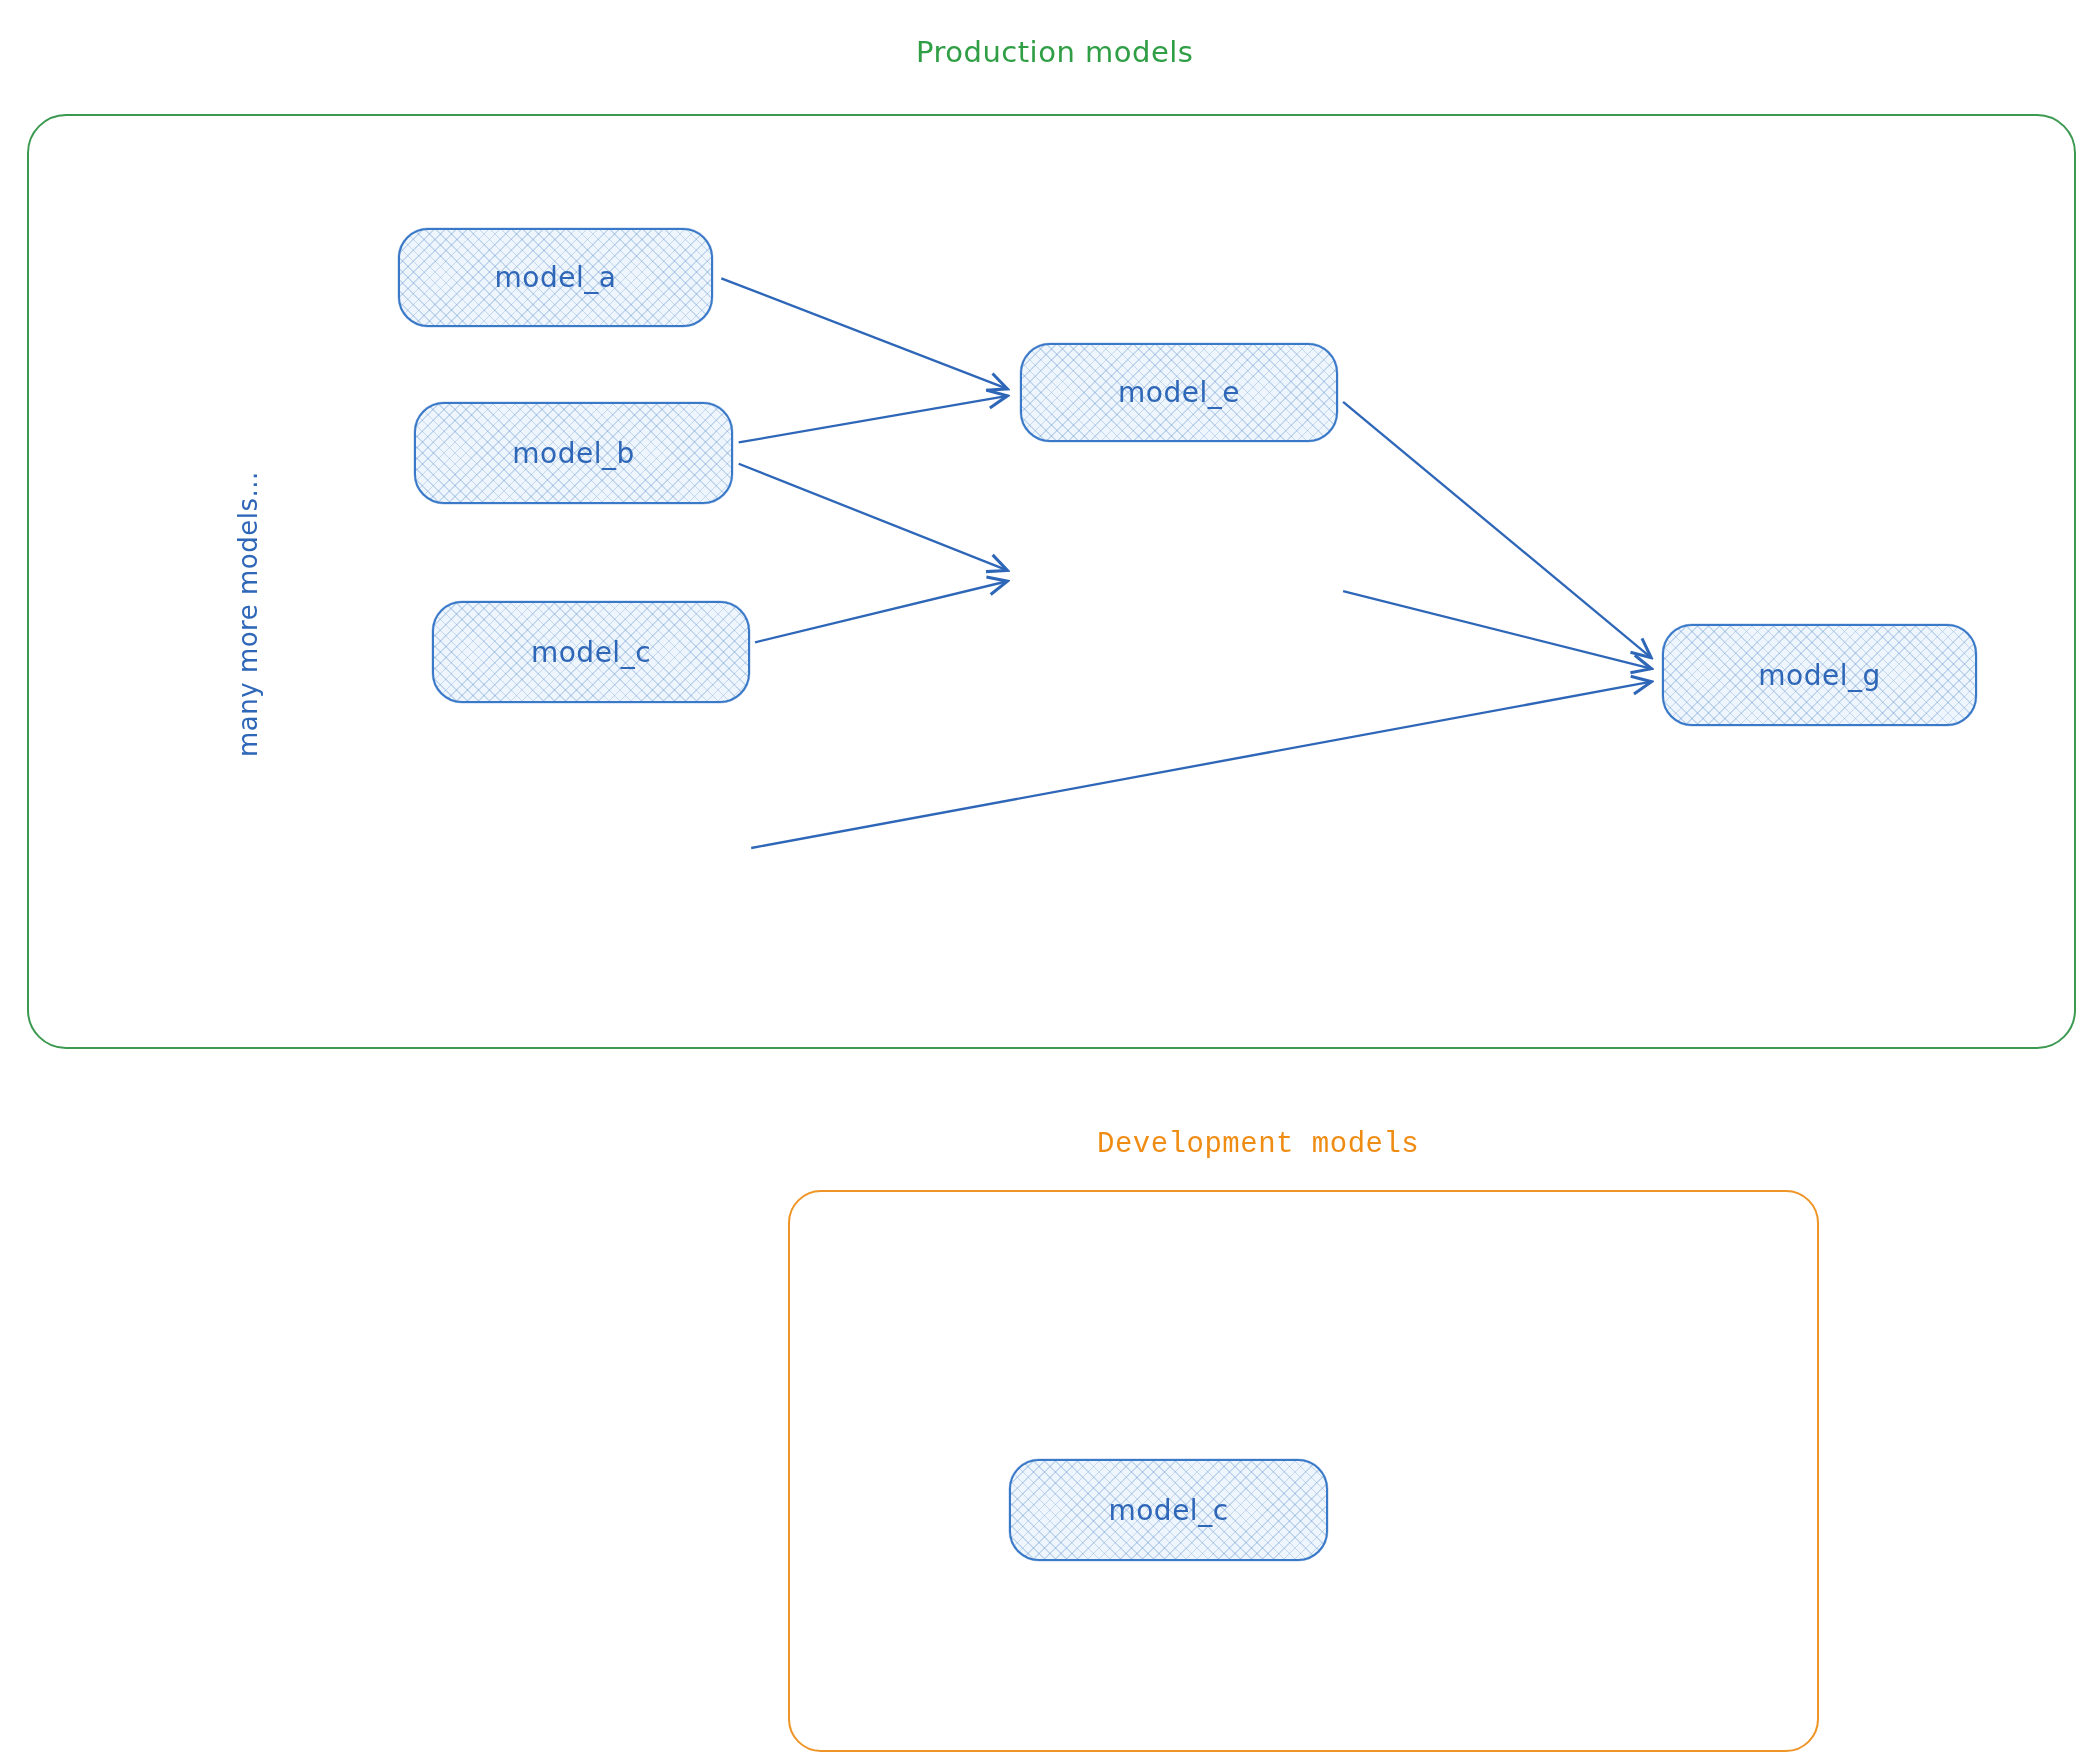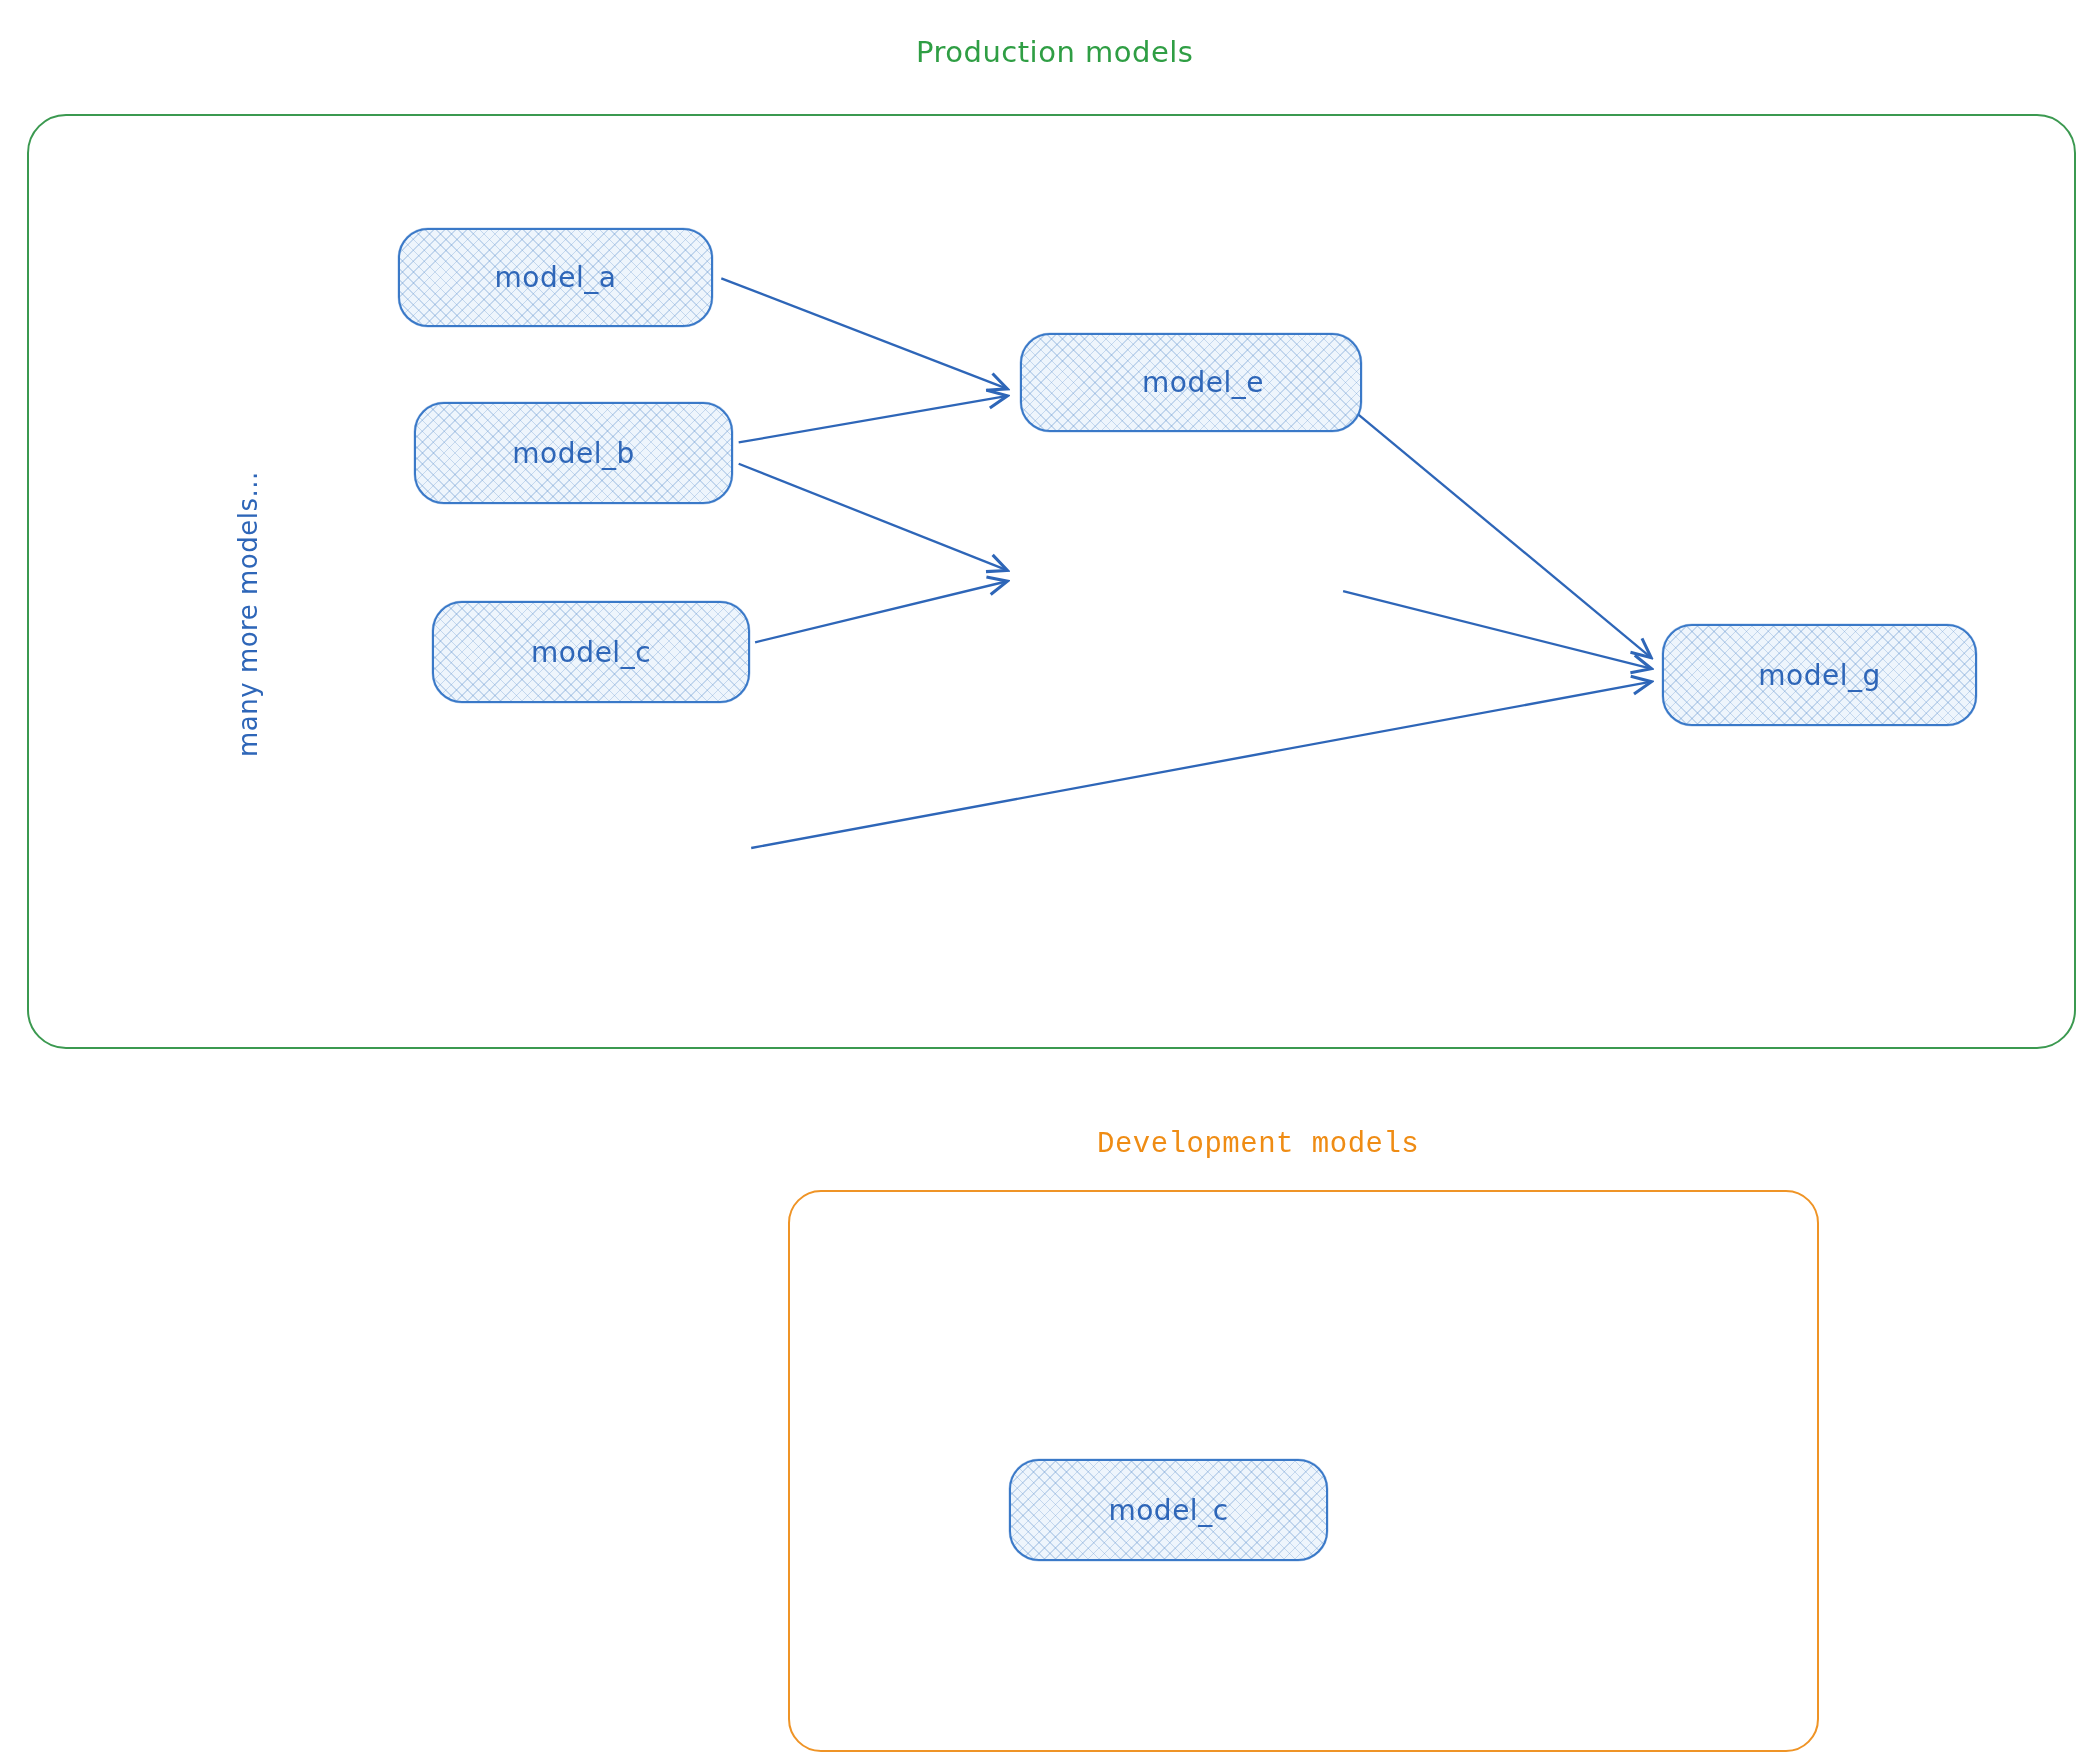--- a/index.html
+++ b/index.html
@@ -89,21 +89,21 @@
 
     <div class="node" style="left: 385px; top: 286px; width: 315px; height: 98px;">
       <span>model_b</span>
     </div>
 
     <div class="node" style="left: 403px; top: 485px; width: 314px; height: 98px;">
       <span>model_c</span>
     </div>
 
 
-    <div class="node" style="left: 991px; top: 217px; width: 314px; height: 95px; padding-left: 24px;">
+    <div class="node" style="left: 991px; top: 227px; width: 314px; height: 95px;">
       <span>model_e</span>
     </div>
 
 
     <div class="node" style="left: 1633px; top: 508px; width: 311px; height: 98px;">
       <span>model_g</span>
     </div>
 
   </div>
 

